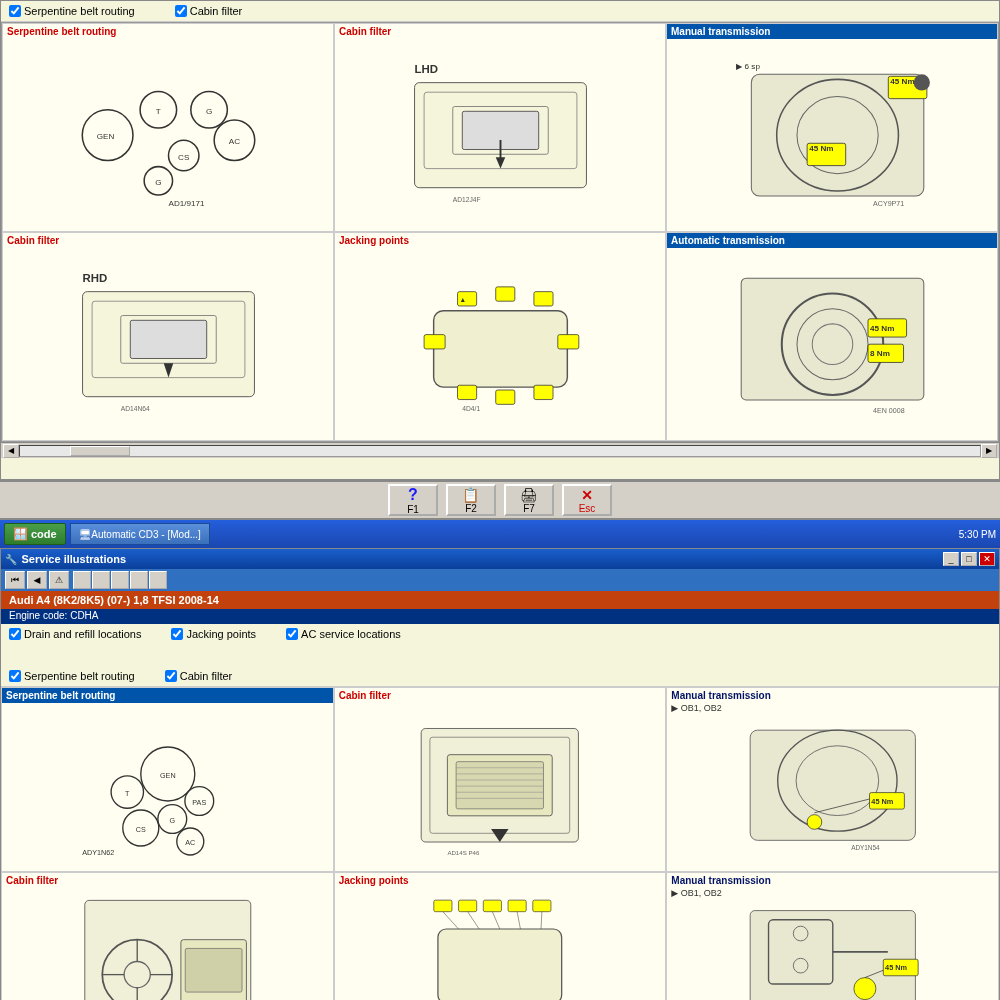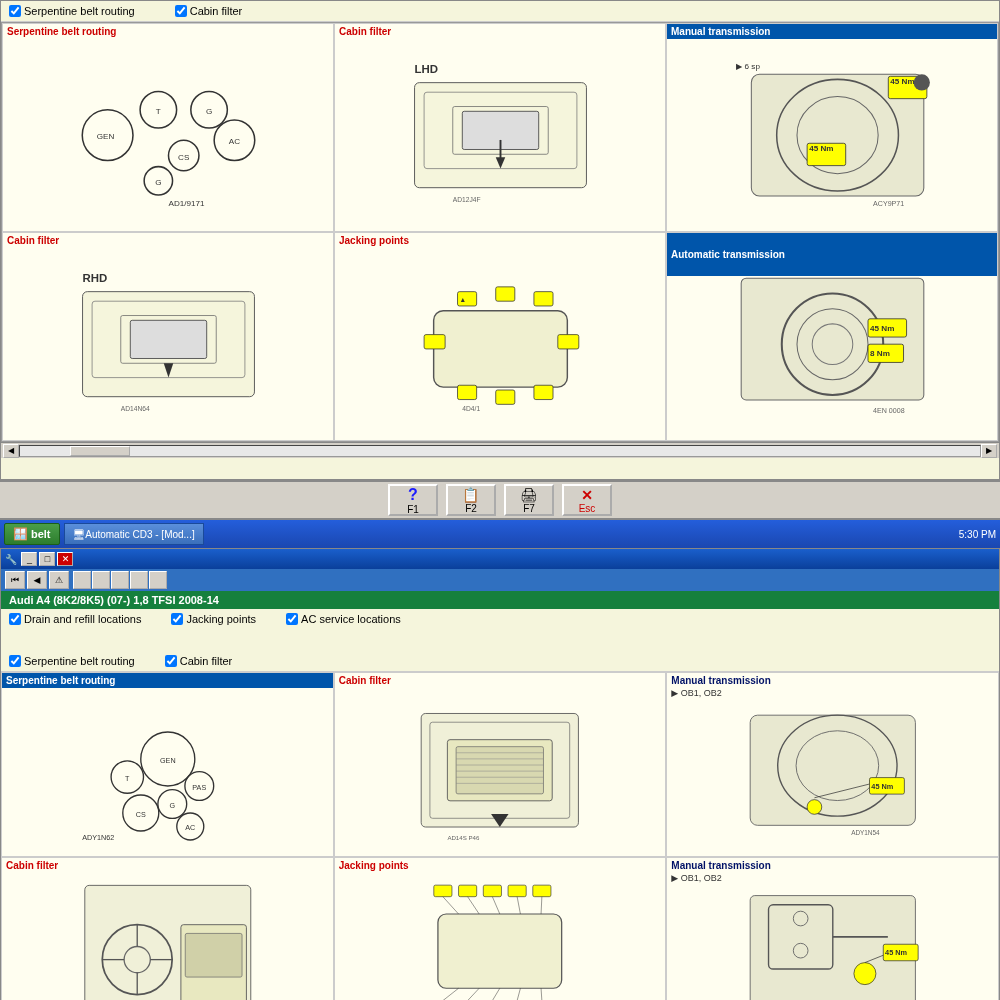--- a/index.html
+++ b/index.html
@@ -162,21 +162,21 @@
           <rect x="160" y="75" width="22" height="15" rx="2" fill="#ffff00" stroke="#333" stroke-width="0.8"></rect>
           <rect x="55" y="128" width="20" height="15" rx="2" fill="#ffff00" stroke="#333" stroke-width="0.8"></rect>
           <rect x="95" y="133" width="20" height="15" rx="2" fill="#ffff00" stroke="#333" stroke-width="0.8"></rect>
           <rect x="135" y="128" width="20" height="15" rx="2" fill="#ffff00" stroke="#333" stroke-width="0.8"></rect>
           <text x="60" y="155" font-size="7" fill="#666">4D4/1</text>
         </svg>
       </div>
     </div>
 
     <div class="diagram-cell">
-      <div class="cell-title" style="background:#0055aa; color:white; font-size:10px; font-weight:bold; padding:16px 4px;">Automatic transmission</div>
+      <div class="cell-title" style="background:#0055aa; color:white; font-size:10px; font-weight:bold; padding:2px 4px;">Automatic transmission</div>
       <div class="cell-content">
         <svg class="diagram-svg" viewBox="0 0 200 160">
 
           <rect x="10" y="15" width="180" height="120" rx="5" fill="#e8e8d0" stroke="#666" stroke-width="1"></rect>
           <circle cx="100" cy="80" r="50" fill="none" stroke="#555" stroke-width="2"></circle>
           <circle cx="100" cy="80" r="35" fill="none" stroke="#666" stroke-width="1"></circle>
           <circle cx="100" cy="80" r="20" fill="none" stroke="#777" stroke-width="1"></circle>
 
           <rect x="135" y="55" width="38" height="18" rx="2" fill="#ffff00" stroke="#333" stroke-width="0.8"></rect>
           <text x="137" y="67" font-size="8" fill="#333" font-weight="bold">45 Nm</text>
@@ -212,35 +212,36 @@
   </div>
   <div class="toolbar-btn" style="color:#cc0000;">
     <div style="font-size:14px;color:#cc0000;font-weight:bold;">✕</div>
     <div>Esc</div>
   </div>
 </div>
 
 <div class="taskbar">
   <div class="start-btn">
     <span style="font-size:12px;">🪟</span>
-    <span>belt</span>
+    <span>code</span>
   </div>
   <div class="taskbar-item">
     <span>🖥</span>
     <span>Automatic CD3 - [Mod...]</span>
   </div>
   <div class="taskbar-right">
     <span>5:30 PM</span>
   </div>
 </div>
 
 <div class="bottom-app">
 
   <div class="app-titlebar">
     <span style="margin-right:4px;font-size:10px;">🔧</span>
+    <span class="app-title">Service illustrations</span>
     <div class="app-controls">
       <div class="app-ctrl-btn">_</div>
       <div class="app-ctrl-btn">□</div>
       <div class="app-ctrl-btn close">✕</div>
     </div>
   </div>
 
   <div class="app-toolbar">
     <div style="width:20px;height:18px;background:#d4d0c8;border:1px outset #fff;display:flex;align-items:center;justify-content:center;font-size:9px;cursor:pointer;">⏮</div>
     <div style="width:20px;height:18px;background:#d4d0c8;border:1px outset #fff;display:flex;align-items:center;justify-content:center;font-size:9px;cursor:pointer;">◀</div>
@@ -248,21 +249,22 @@
 
     <div style="display:flex;gap:1px;margin-left:2px;">
       <div style="width:18px;height:18px;background:#d4d0c8;border:1px outset #fff;cursor:pointer;"></div>
       <div style="width:18px;height:18px;background:#d4d0c8;border:1px outset #fff;cursor:pointer;"></div>
       <div style="width:18px;height:18px;background:#d4d0c8;border:1px outset #fff;cursor:pointer;"></div>
       <div style="width:18px;height:18px;background:#d4d0c8;border:1px outset #fff;cursor:pointer;"></div>
       <div style="width:18px;height:18px;background:#d4d0c8;border:1px outset #fff;cursor:pointer;"></div>
     </div>
   </div>
 
-  <div style="background:#15803d;color:white;padding:3px 8px;font-size:11px;font-weight:bold;">Audi  A4 (8K2/8K5) (07-) 1,8 TFSI 2008-14</div>
+  <div style="background:#c2410c;color:white;padding:3px 8px;font-size:11px;font-weight:bold;">Audi  A4 (8K2/8K5) (07-) 1,8 TFSI 2008-14</div>
+  <div style="background:#003080;color:white;padding:1px 8px 3px 8px;font-size:10px;">Engine code: CDHA</div>
 
   <div class="app-checkboxes">
     <div class="checkbox-item">
       <input type="checkbox" checked="" style=""> 
         <span>Drain and refill locations</span>
     </div>
     <div class="checkbox-item">
       <input type="checkbox" checked="" style=""> 
         <span>Jacking points</span>
     </div>

